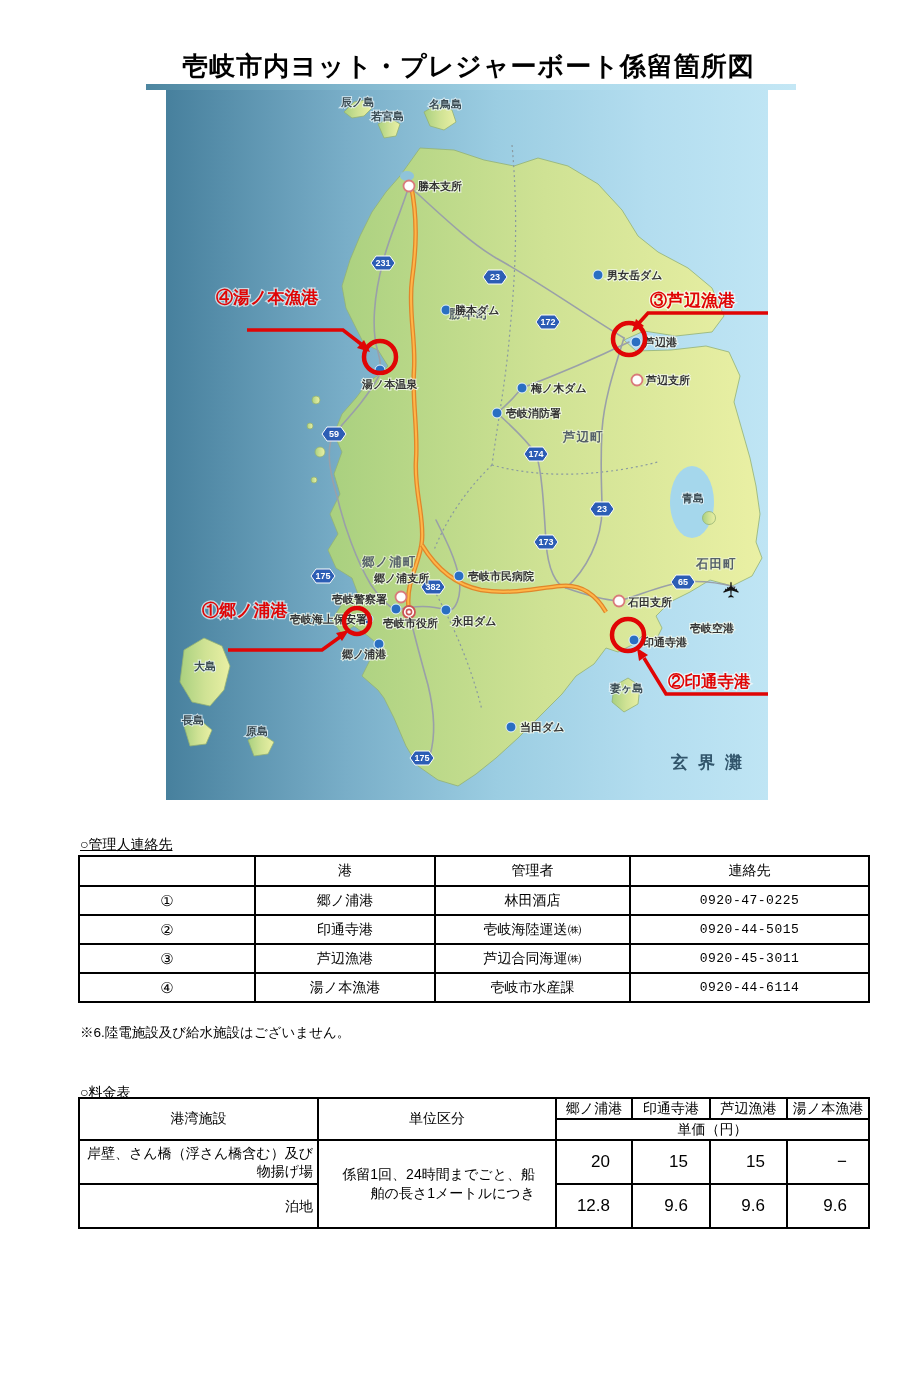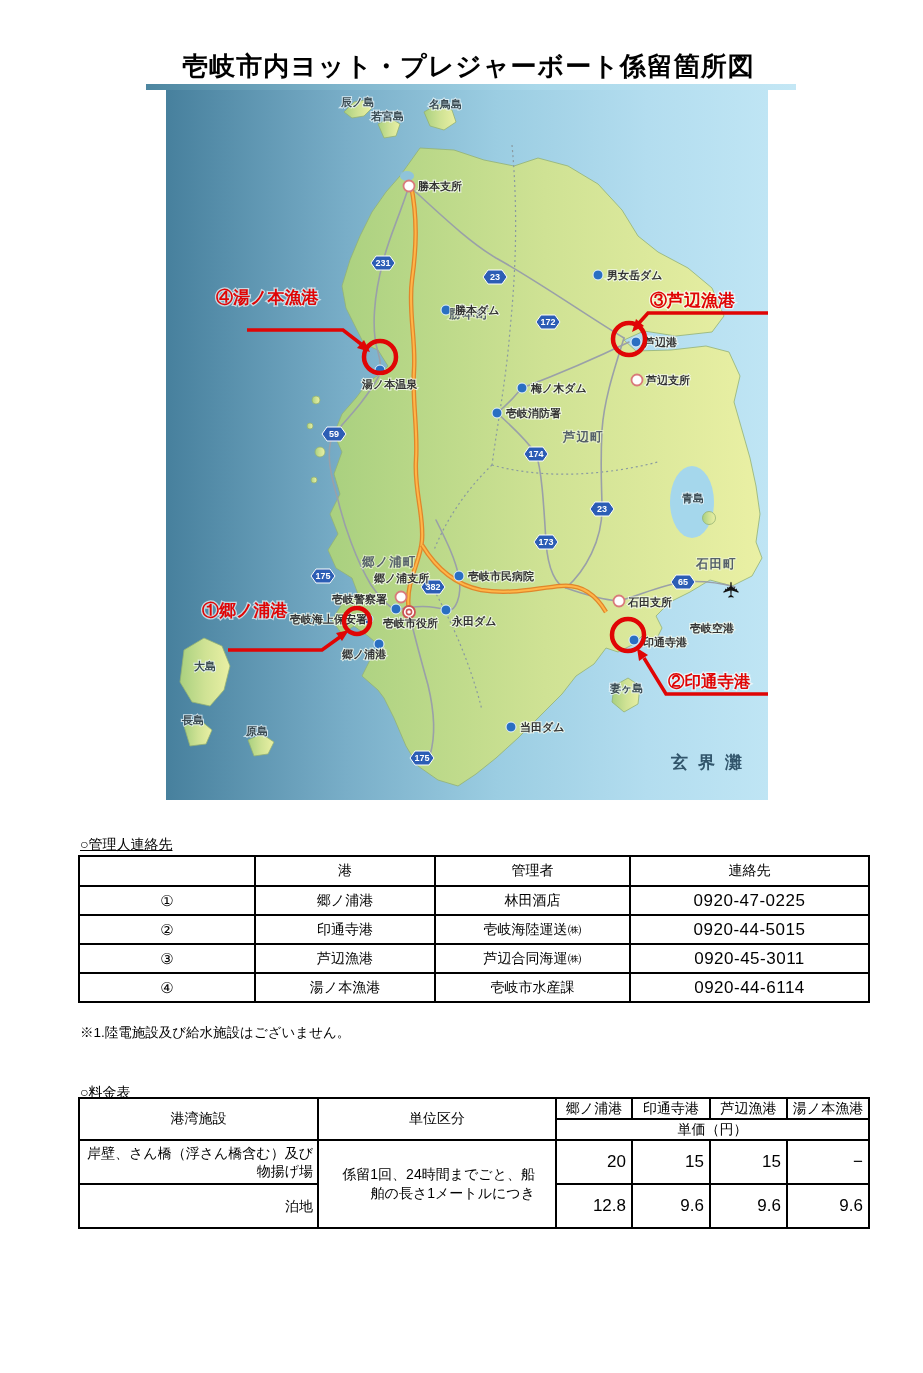--- a/index.html
+++ b/index.html
@@ -20,27 +20,27 @@
   .note1 { top:1005px; }
   .note2 { top:1024px; }
 
   table { border-collapse:collapse; table-layout:fixed; position:absolute; background:#fff; }
   .t1 { left:78px; top:855px; width:790px; }
   .t2 { left:78px; top:1097px; width:790px; }
   th, td { border:2px solid #000; text-align:center; font-weight:normal;
            font-size:14px; color:#000; padding:0; overflow:hidden; }
   .t1 tr { height:29px; }
   .t1 tr.hdr { height:30px; }
-  .t1 td.phone { font-size:17px; letter-spacing:0.5px; }
+  .t1 td.phone { font-size:13px; letter-spacing:0.5px;font-family:Liberation Mono, monospace; }
   .t1 td.num { font-size:15px; }
   .t2 tr.h { height:21px; }
   .t2 tr.d { height:44px; }
   .t2 td.fac { text-align:right; padding:2px 4px; line-height:1.3; }
   .t2 td.unitdesc { text-align:right; padding:2px 20px; line-height:1.35; vertical-align:middle; }
-  .t2 td.val { text-align:right; font-size:17px; padding-right:5px; }
+  .t2 td.val { text-align:right; font-size:17px; padding-right:21px; }
 
   
   .lbl  { font-size:11px; font-weight:bold; fill:#333;
           paint-order:stroke; stroke:rgba(245,250,240,0.85); stroke-width:2px; }
   .isl  { font-size:11px; font-weight:bold; fill:#3a4a52;
           paint-order:stroke; stroke:rgba(235,246,250,0.8); stroke-width:2px; }
   .town { font-size:12.5px; font-weight:bold; fill:#55606a; letter-spacing:1px;
           paint-order:stroke; stroke:rgba(240,246,220,0.7); stroke-width:2px; }
   .sea-name { font-size:17px; font-weight:bold; fill:#31556b; letter-spacing:10px; }
   .red-lbl { font-size:17px; font-weight:bold; fill:#e00505;
@@ -291,21 +291,21 @@
       </tr>
       <tr>
         <td class="num">④</td>
         <td>湯ノ本漁港</td>
         <td>壱岐市水産課</td>
         <td class="phone">0920-44-6114</td>
       </tr>
     </tbody>
   </table>
 
-  <div class="note note2">※1.陸電施設及び給水施設はございません。</div>
+  <div class="note note2">※6.陸電施設及び給水施設はございません。</div>
 
   <div class="sec-head sec2-head">○料金表</div>
 
   <table class="t2">
     <colgroup>
         <col style="width:239px">
         <col style="width:238px">
         <col style="width:76px">
         <col style="width:78px">
         <col style="width:77px">

